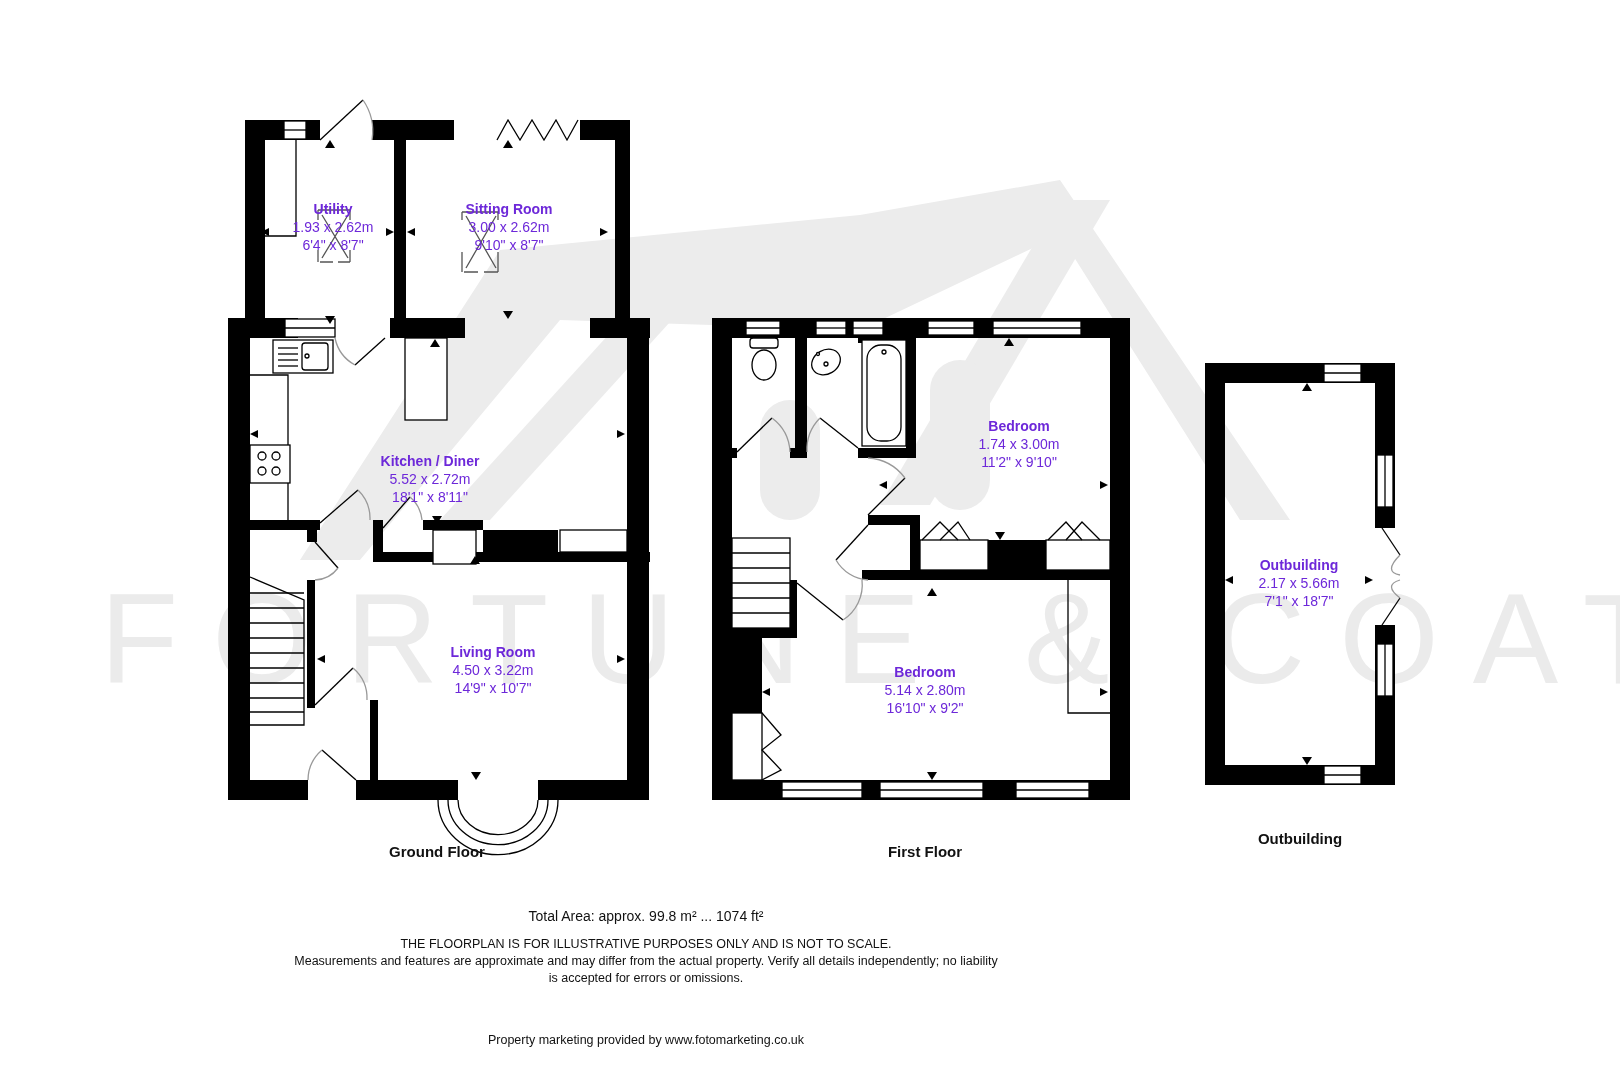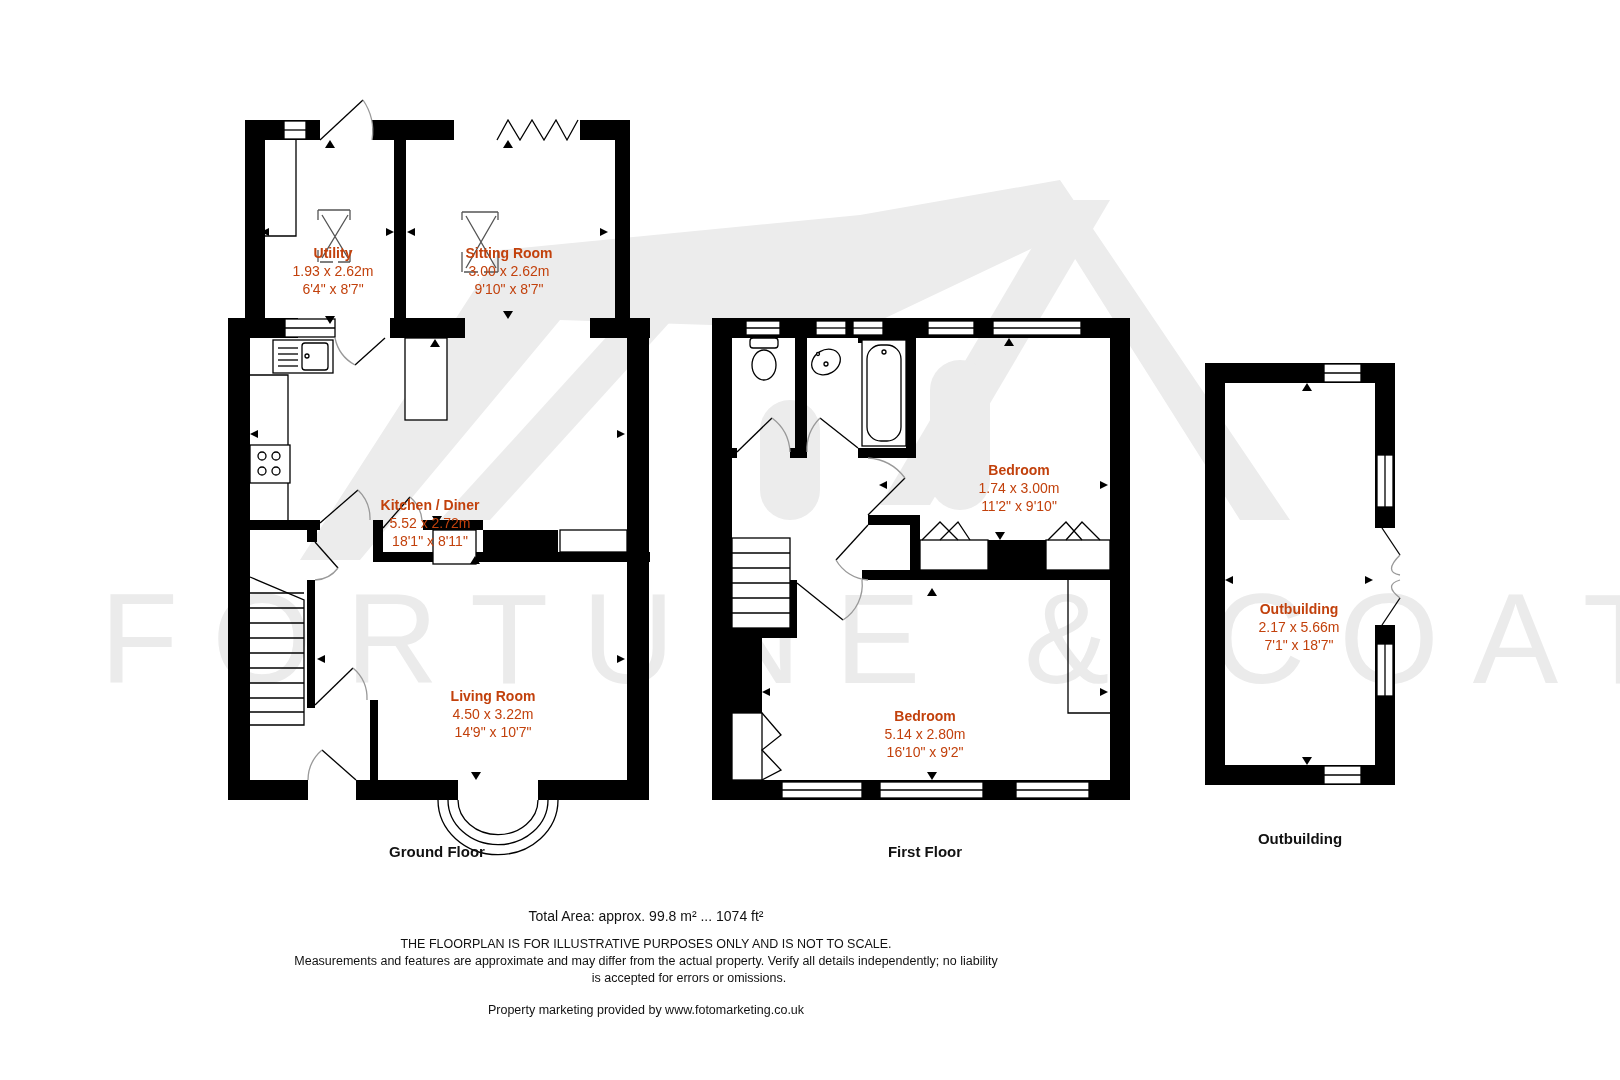--- a/index.html
+++ b/index.html
@@ -1,19 +1,19 @@
 <!DOCTYPE html>
 <html><head>
 <meta charset="utf-8">
 <style>
   html, body { margin:0; padding:0; background:#ffffff; }
   body { width:1620px; height:1080px; position:relative; overflow:hidden; font-family:"Liberation Sans", sans-serif; color:#111; }
   svg.plan { position:absolute; left:0; top:0; width:1620px; height:1080px; }
   .wm-text { position:absolute; left:100px; top:565px; width:1380px; text-align:center; font-size:128px; letter-spacing:34px; color:#ebebeb; font-family:"Liberation Sans", sans-serif; font-weight:400; white-space:nowrap; }
-  .room { position:absolute; text-align:center; font-size:14px; line-height:18px; color:#c2410c; white-space:nowrap; transform:translateX(-50%);margin-top:44px; }
+  .room { position:absolute; text-align:center; font-size:14px; line-height:18px; color:#6d28d9; white-space:nowrap; transform:translateX(-50%); }
   .room .name { font-weight:bold; }
   .floor-label { position:absolute; font-size:15px; font-weight:bold; transform:translateX(-50%); white-space:nowrap; }
   .footer { position:absolute; left:0; width:1292px; text-align:center; font-size:12.5px; line-height:16px; }
   .total { font-size:14px; }
 </style>
 </head>
 <body>
 
 <svg class="plan" viewBox="0 0 1620 1080">
   <g fill="#ececec">
@@ -289,14 +289,14 @@
   <div>7'1" x 18'7"</div>
 </div>
 
 <div class="floor-label" style="left:437px; top:843px;">Ground Floor</div>
 <div class="floor-label" style="left:925px; top:843px;">First Floor</div>
 <div class="floor-label" style="left:1300px; top:830px;">Outbuilding</div>
 
 <div class="footer total" style="top:908px;">Total Area: approx. 99.8 m² ... 1074 ft²</div>
 <div class="footer" style="top:936px;">THE FLOORPLAN IS FOR ILLUSTRATIVE PURPOSES ONLY AND IS NOT TO SCALE.</div>
 <div class="footer" style="top:953px;">Measurements and features are approximate and may differ from the actual property. Verify all details independently; no liability</div>
-<div class="footer" style="top:970px;padding-left:43px;">is accepted for errors or omissions.</div>
-<div class="footer" style="top:1002px;">Property marketing provided by www.fotomarketing.co.uk</div>
+<div class="footer" style="top:970px;">is accepted for errors or omissions.</div>
+<div class="footer" style="top:1032px;">Property marketing provided by www.fotomarketing.co.uk</div>
 
 </body></html>

